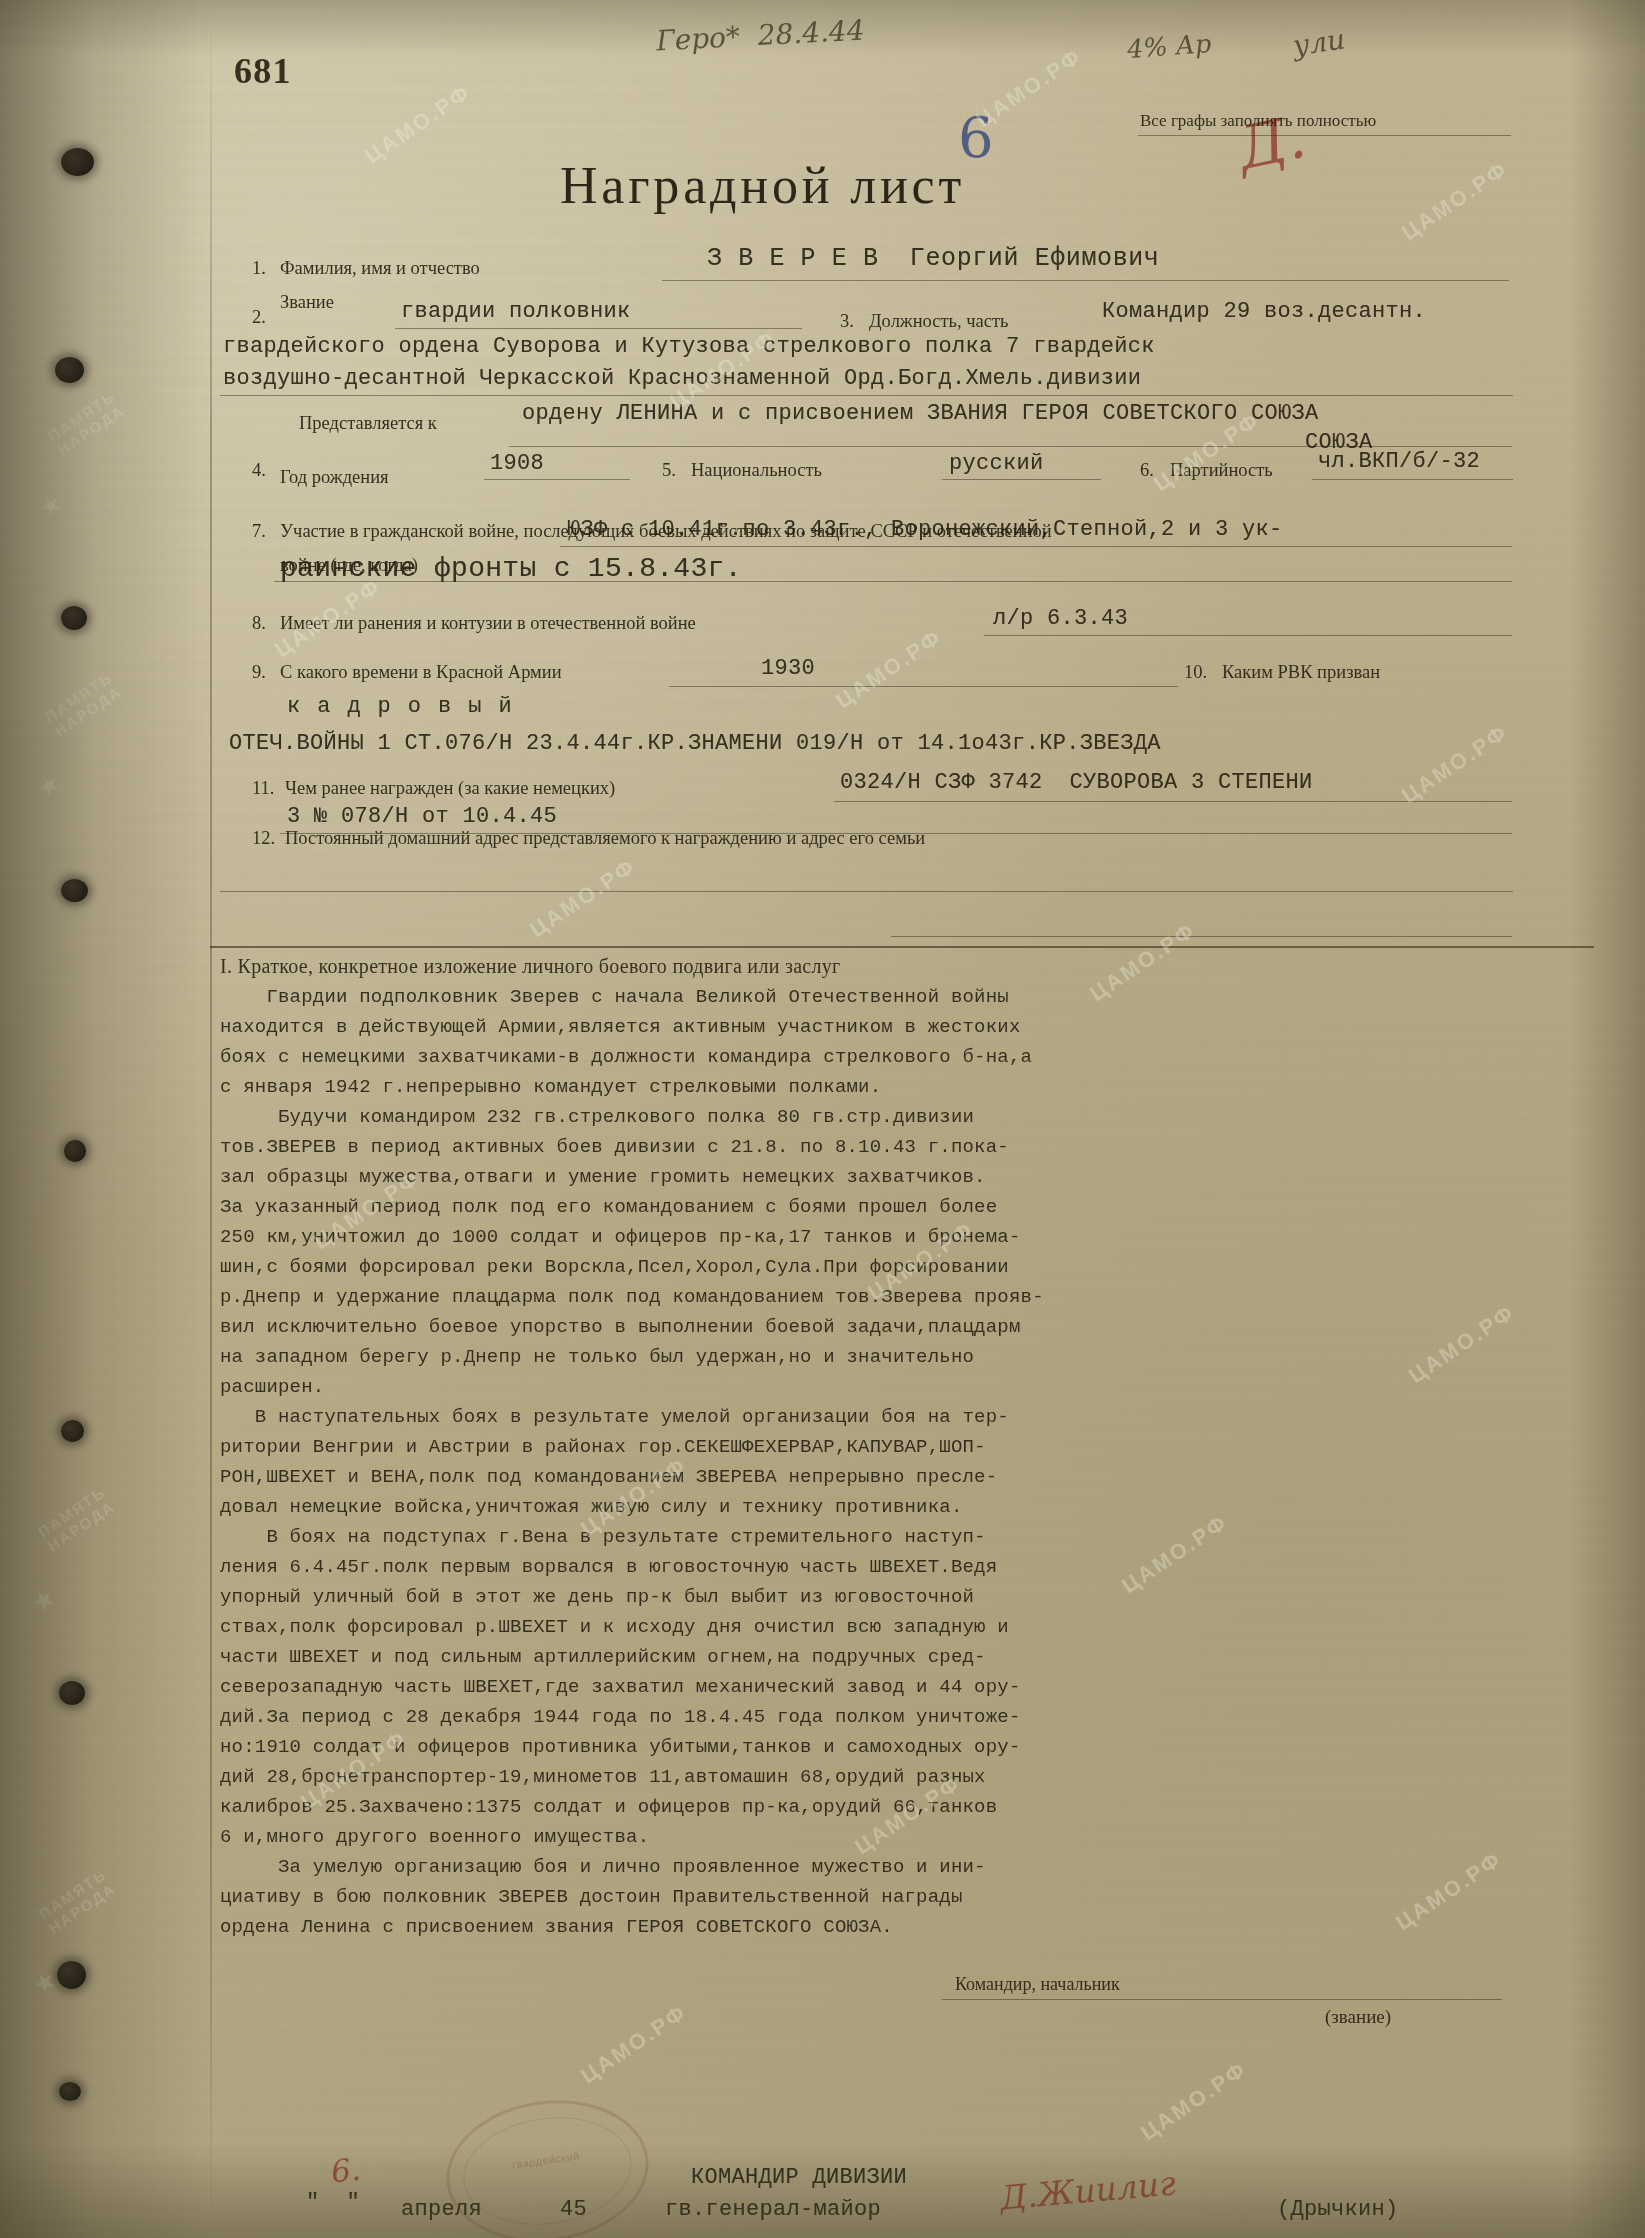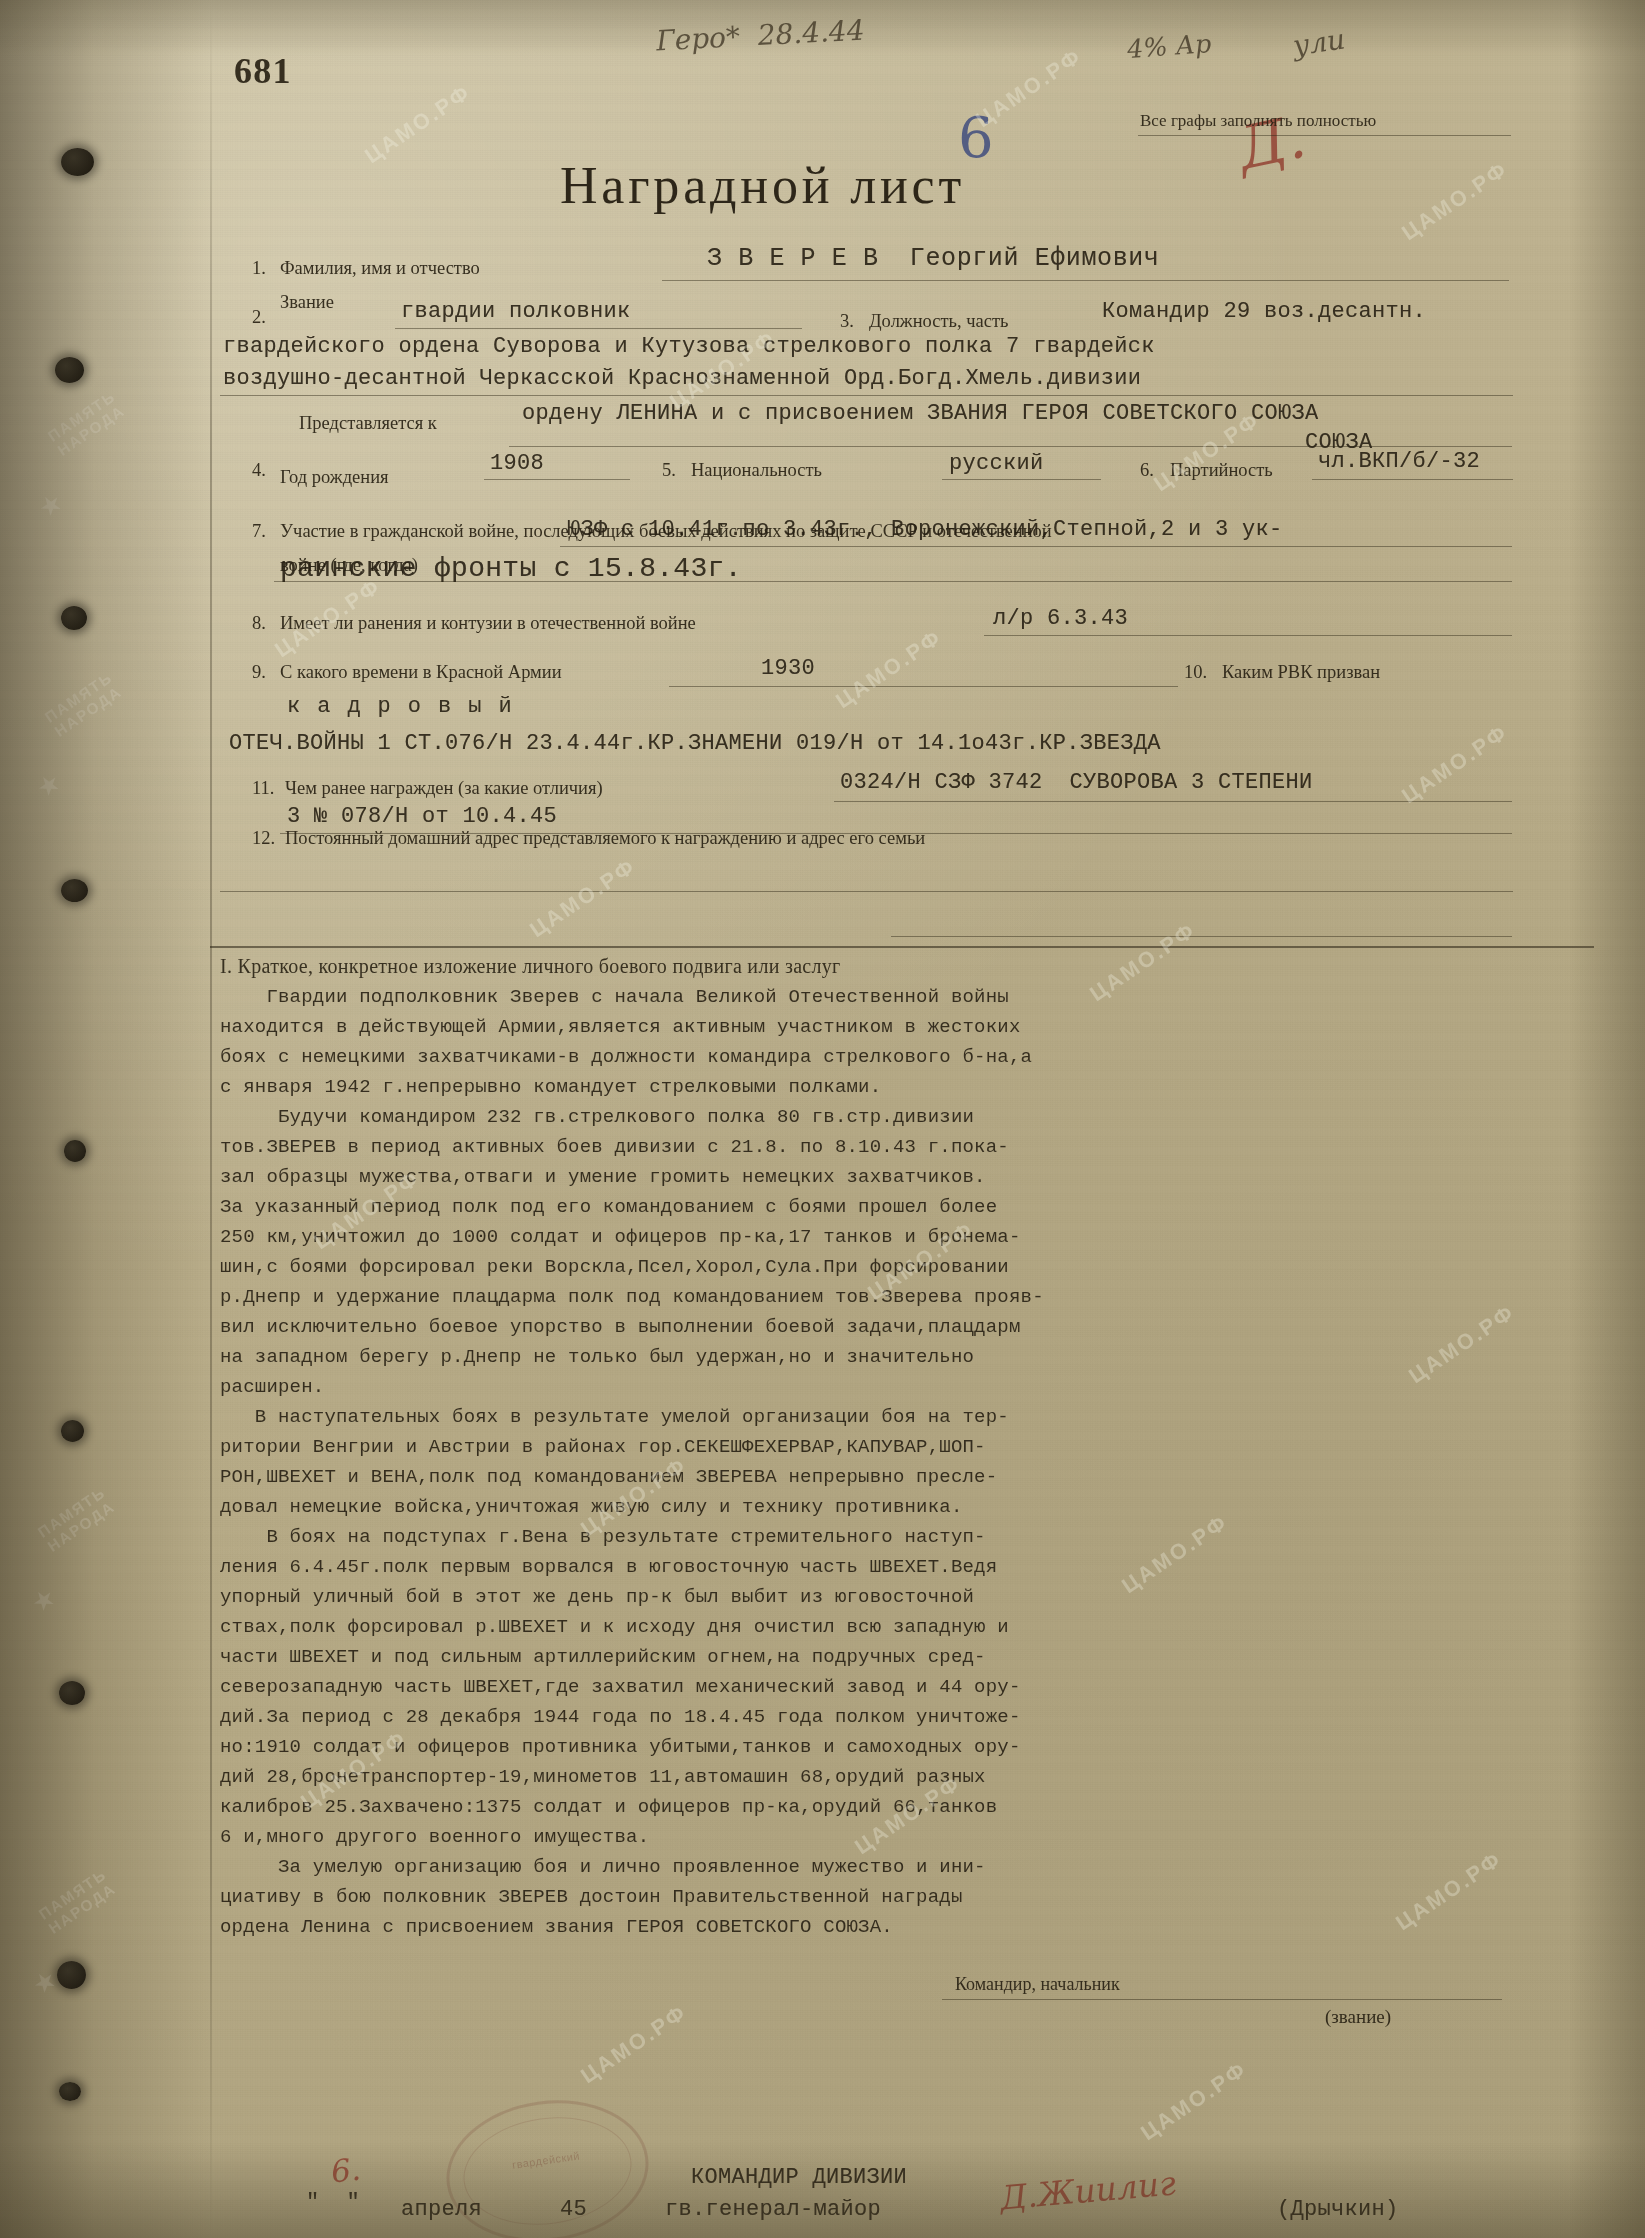--- a/index.html
+++ b/index.html
@@ -328,21 +328,21 @@
   <div class="print" style="left:280px; top:662px; font-size:18.5px;">С какого времени в Красной Армии</div>
   <div class="typed" style="left:761px; top:656px; font-size:22px;">1930</div>
   <div class="rule thin" style="left:669px; top:686px; width:509px;"></div>
 
   <div class="print" style="left:1184px; top:662px; font-size:18.5px;">10.</div>
   <div class="print" style="left:1222px; top:662px; font-size:18.5px;">Каким РВК призван</div>
   <div class="typed" style="left:287px; top:694px; font-size:22px; letter-spacing:1.9px;">к а д р о в ы й</div>
 
   <div class="typed" style="left:229px; top:731px; font-size:22px;">ОТЕЧ.ВОЙНЫ 1 СТ.076/Н 23.4.44г.КР.ЗНАМЕНИ 019/Н от 14.1о43г.КР.ЗВЕЗДА</div>
   <div class="print" style="left:252px; top:778px; font-size:18.5px;">11.</div>
-  <div class="print" style="left:285px; top:778px; font-size:18.5px;">Чем ранее награжден (за какие отличия)</div>
+  <div class="print" style="left:285px; top:778px; font-size:18.5px;">Чем ранее награжден (за какие немецких)</div>
   <div class="typed" style="left:840px; top:770px; font-size:22px;">0324/Н СЗФ 3742  СУВОРОВА 3 СТЕПЕНИ</div>
   <div class="typed" style="left:287px; top:804px; font-size:22px;">3 № 078/Н от 10.4.45</div>
   <div class="rule thin" style="left:834px; top:801px; width:678px;"></div>
   <div class="rule thin" style="left:280px; top:833px; width:1232px;"></div>
 
   <div class="print" style="left:252px; top:828px; font-size:18.5px;">12.</div>
   <div class="print" style="left:285px; top:828px; font-size:18.5px;">Постоянный домашний адрес представляемого к награждению и адрес его семьи</div>
   <div class="rule thin" style="left:220px; top:891px; width:1293px;"></div>
   <div class="rule thin" style="left:891px; top:936px; width:621px;"></div>
 

